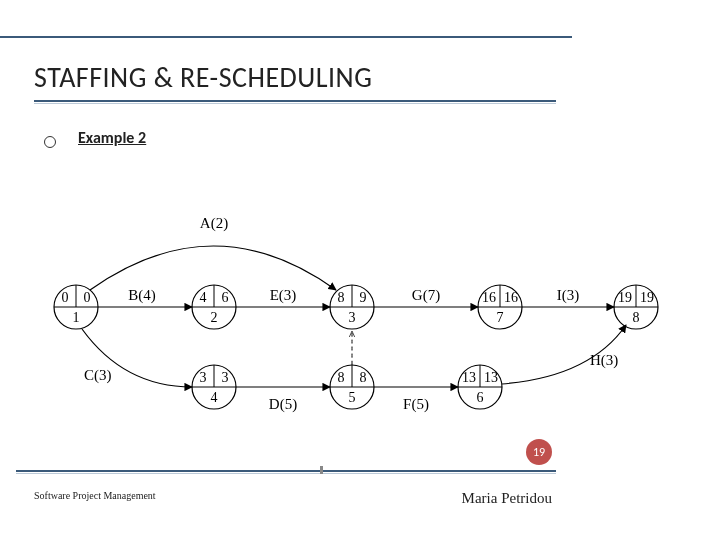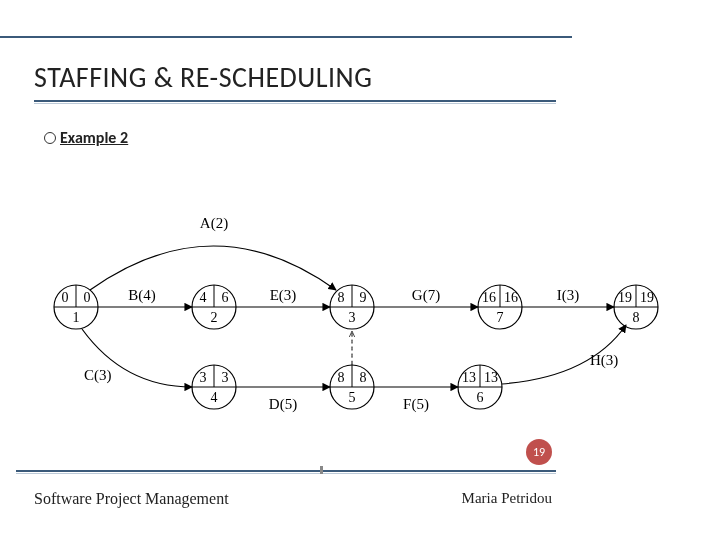--- a/index.html
+++ b/index.html
@@ -46,22 +46,22 @@
   .body {
     position: absolute;
     top: 128px;
     left: 44px;
     right: 24px;
     font-size: 16px;
     line-height: 1.25;
   }
   .bullet {
     display: flex;
-    align-items: flex-start;
-    gap: 4px;
+    align-items: flex-end;
+    gap: 22px;
     text-decoration: underline;
   }
   .bullet-marker {
     width: 10px; height: 10px;
     border: 1.5px solid #333;
     border-radius: 50%;
     flex: 0 0 auto;
     margin-top: 4px;
   }
   .ex-title {
@@ -114,21 +114,21 @@
     height: 0;
     border-top: 2px solid #3b5a7a;
     border-bottom: 1px solid #bccad8;
     padding-top: 1px;
   }
   .footer-left {
     position: absolute;
     left: 34px;
     top: 490px;
     font-family: 'Times New Roman', serif;
-    font-size: 16px;
+    font-size: 10px;
     color: #222;
   }
   .footer-right {
     position: absolute;
     right: 20px;
     top: 490px;
     font-family: 'Times New Roman', serif;
     font-size: 15px;
     color: #222;
   }

